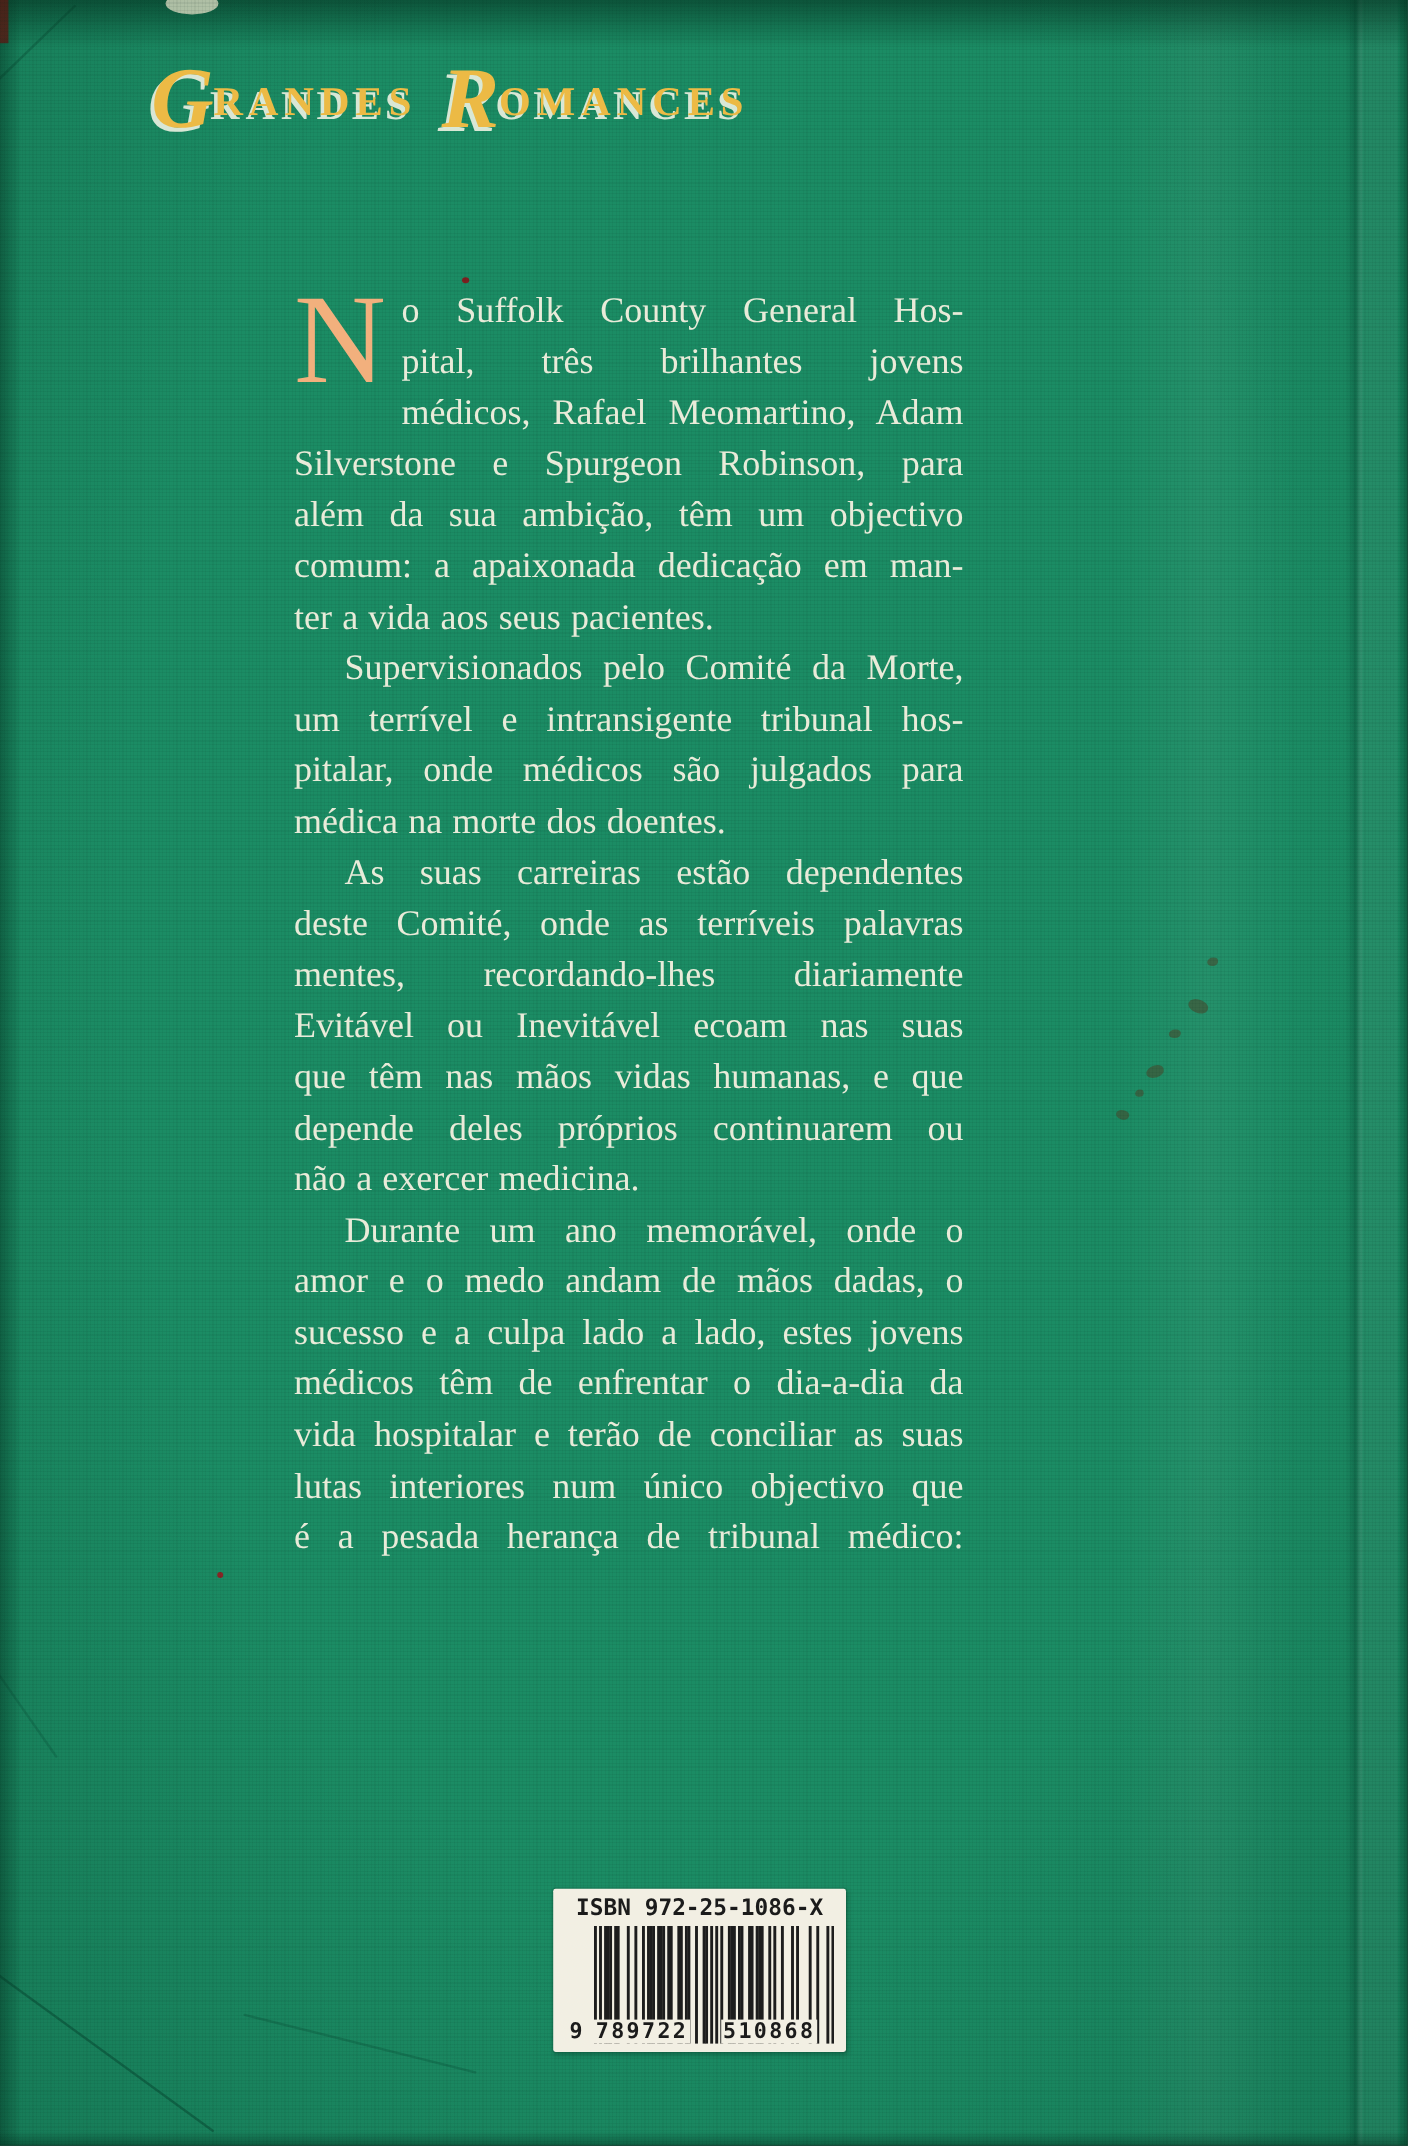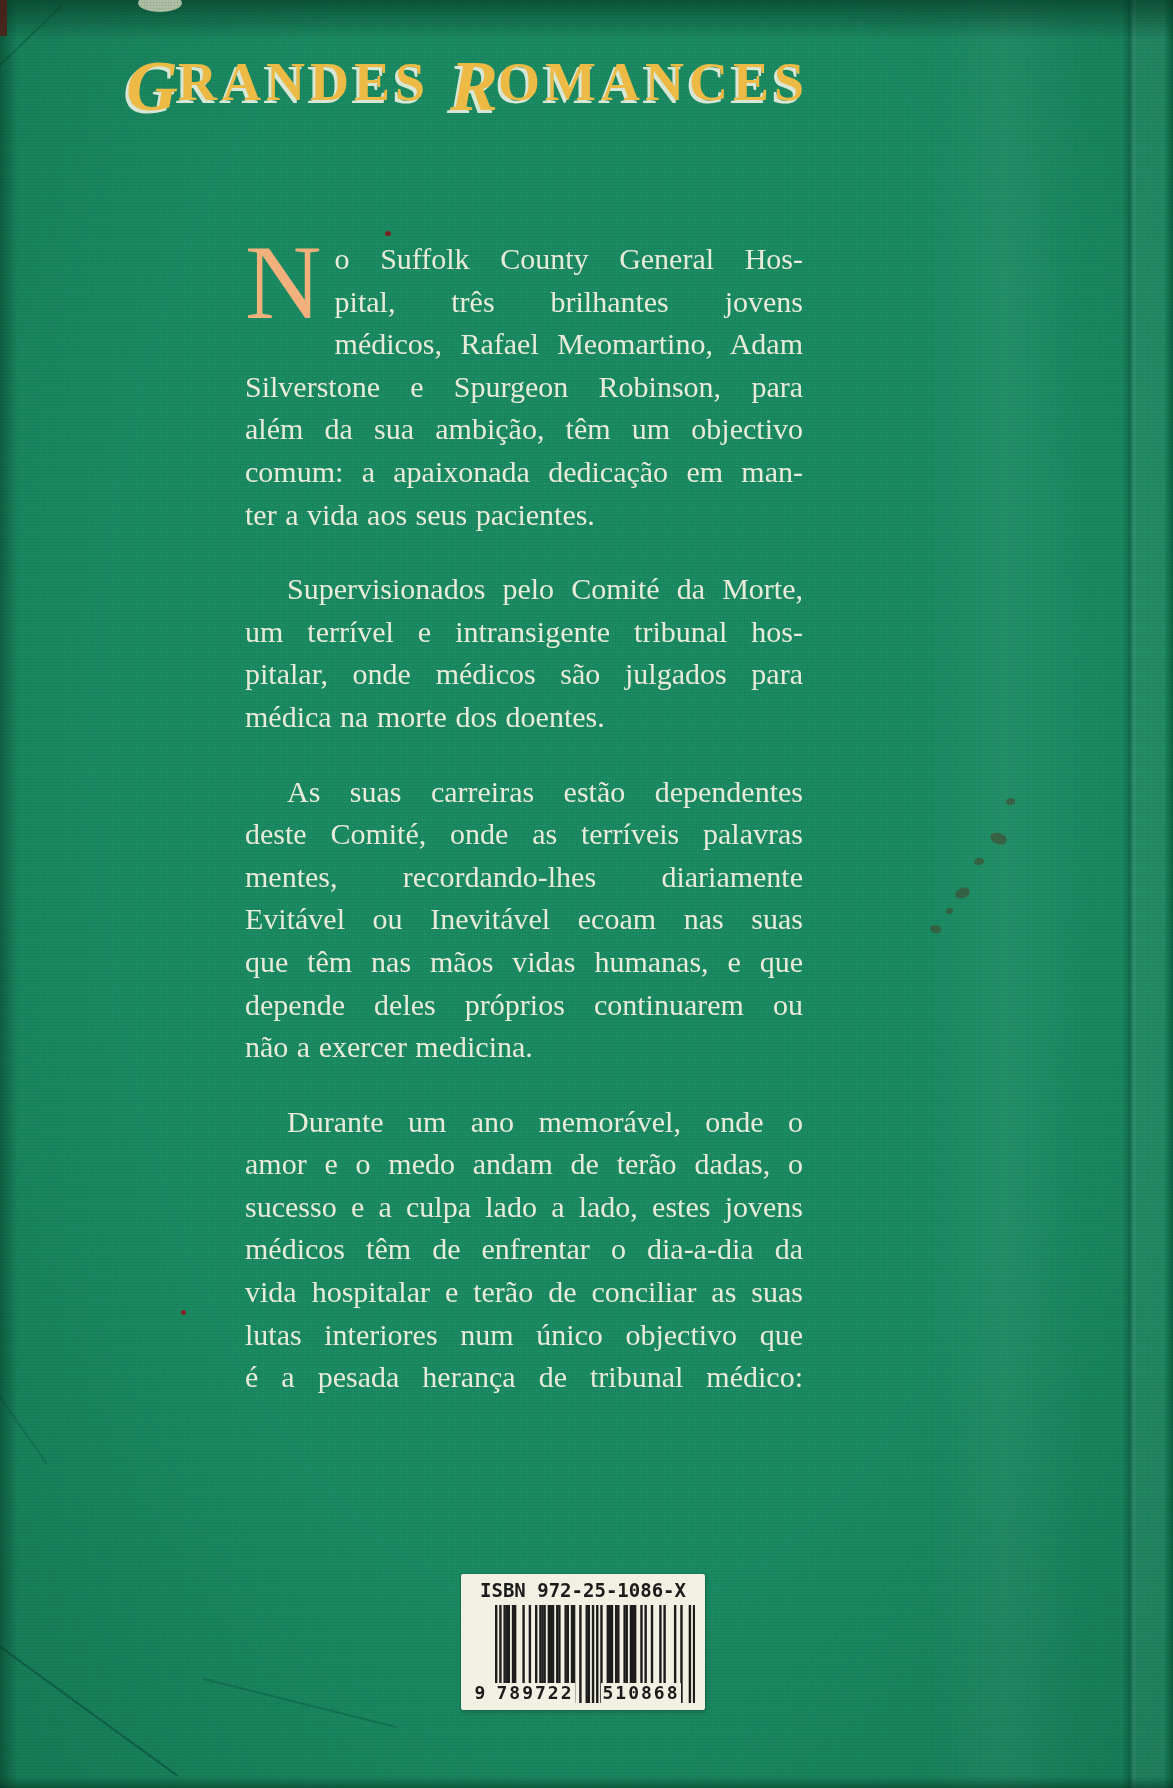--- a/index.html
+++ b/index.html
@@ -51,33 +51,33 @@
   .series-title{
     position:absolute;left:126px;top:46px;z-index:5;white-space:nowrap;
     text-shadow:-3px 3px 0 rgba(250,248,234,.85);
     font-weight:bold;
   }
   .series-title .initial{
     font-size:72px;font-style:italic;line-height:72px;
     letter-spacing:0;vertical-align:-10px;
   }
   .series-title .caps{
-    font-size:54px;line-height:72px;letter-spacing:5px;
+    font-size:34px;line-height:72px;letter-spacing:5px;
   }
   .series-title .word-gap{display:inline-block;width:20px;}
 
   
   .blurb{
     position:absolute;left:245px;top:238px;width:558px;z-index:5;
     font-size:30px;line-height:42.6px;
     word-spacing:1px;
   }
   .blurb .line{text-align:justify;text-align-last:justify;}
   .blurb .line.last{text-align-last:left;}
-  .blurb .line.indent{text-indent:42px;margin-top:32px;}
+  .blurb .line.indent{text-indent:42px;}
   .dropcap{
     float:left;
     font-size:106px;line-height:84px;height:85px;
     margin:3px 13px 0 0;
     font-weight:normal;
   }
 
   
   .barcode-label{
     position:absolute;left:461px;top:1574px;width:244px;height:136px;z-index:5;
@@ -153,21 +153,21 @@
       <div class="line indent">As suas carreiras estão dependentes</div>
       <div class="line">deste Comité, onde as terríveis palavras</div>
       <div class="line">mentes, recordando-lhes diariamente</div>
       <div class="line">Evitável ou Inevitável ecoam nas suas</div>
       <div class="line">que têm nas mãos vidas humanas, e que</div>
       <div class="line">depende deles próprios continuarem ou</div>
       <div class="line last">não a exercer medicina.</div>
     </div>
     <div>
       <div class="line indent">Durante um ano memorável, onde o</div>
-      <div class="line">amor e o medo andam de terão dadas, o</div>
+      <div class="line">amor e o medo andam de mãos dadas, o</div>
       <div class="line">sucesso e a culpa lado a lado, estes jovens</div>
       <div class="line">médicos têm de enfrentar o dia-a-dia da</div>
       <div class="line">vida hospitalar e terão de conciliar as suas</div>
       <div class="line">lutas interiores num único objectivo que</div>
       <div class="line">é a pesada herança de tribunal médico:</div>
     </div>
   </div>
 
   <div class="barcode-label" style="background: rgb(242, 239, 227);">
     <div class="isbn-text">ISBN 972-25-1086-X</div>

